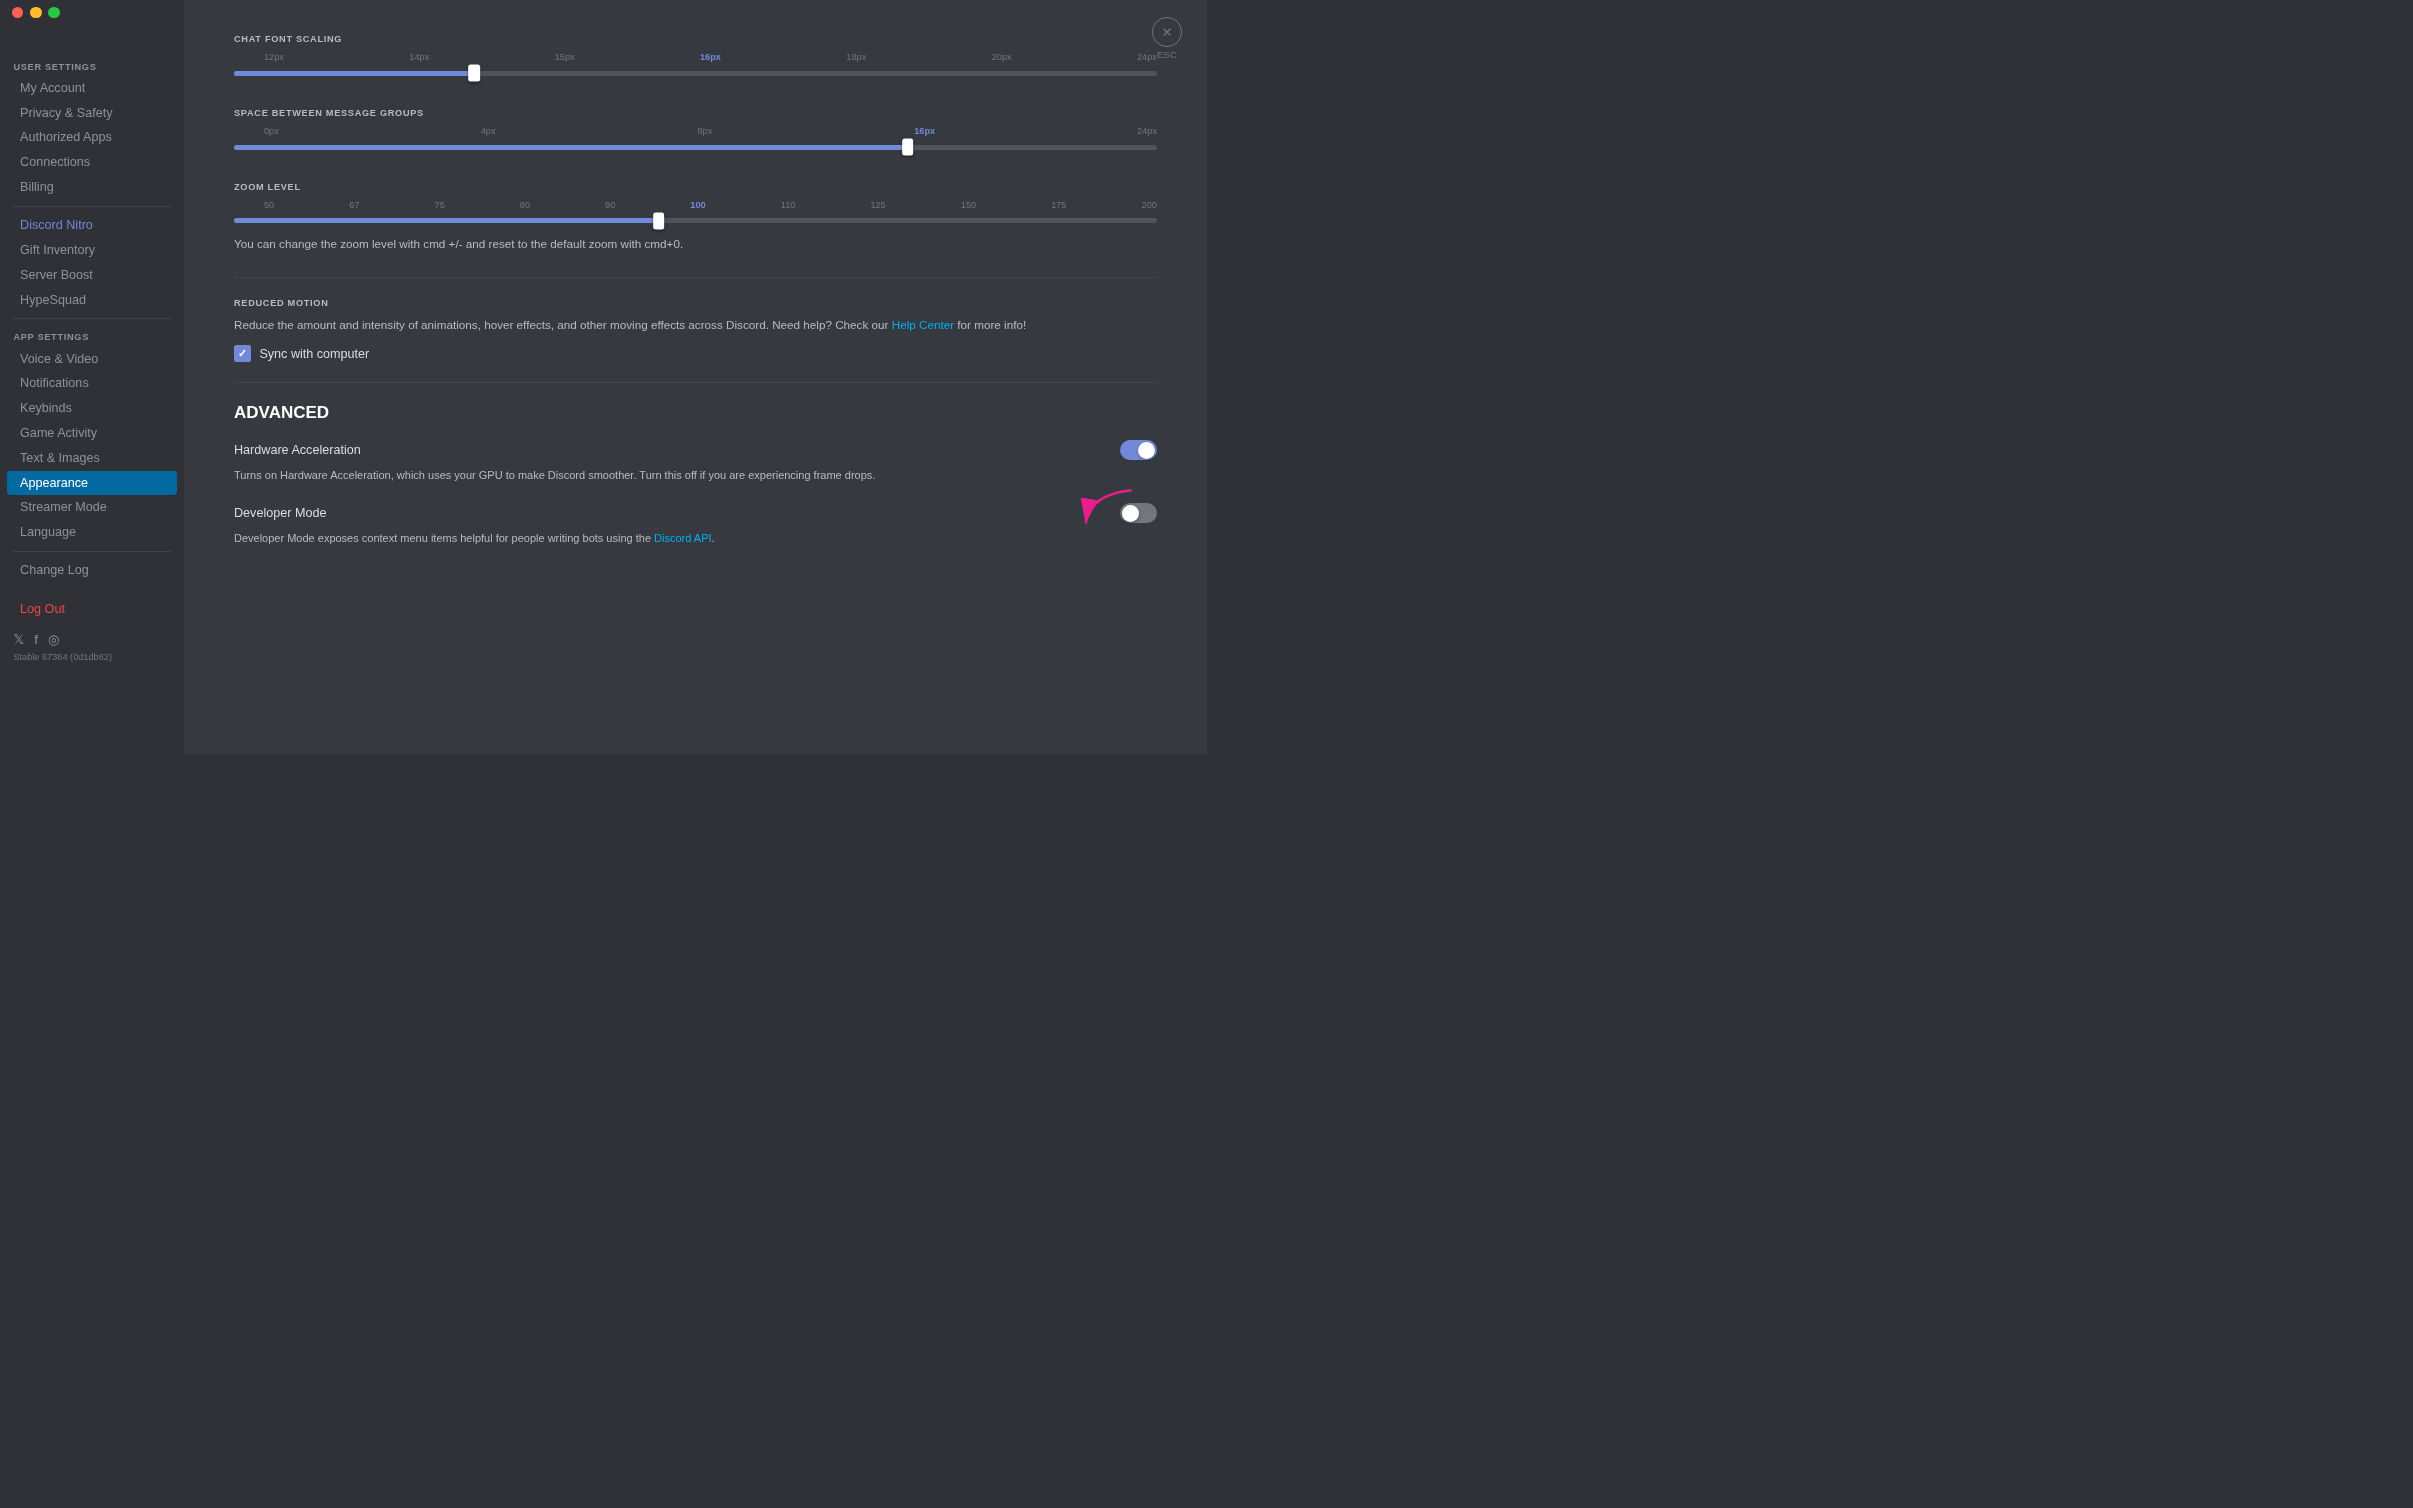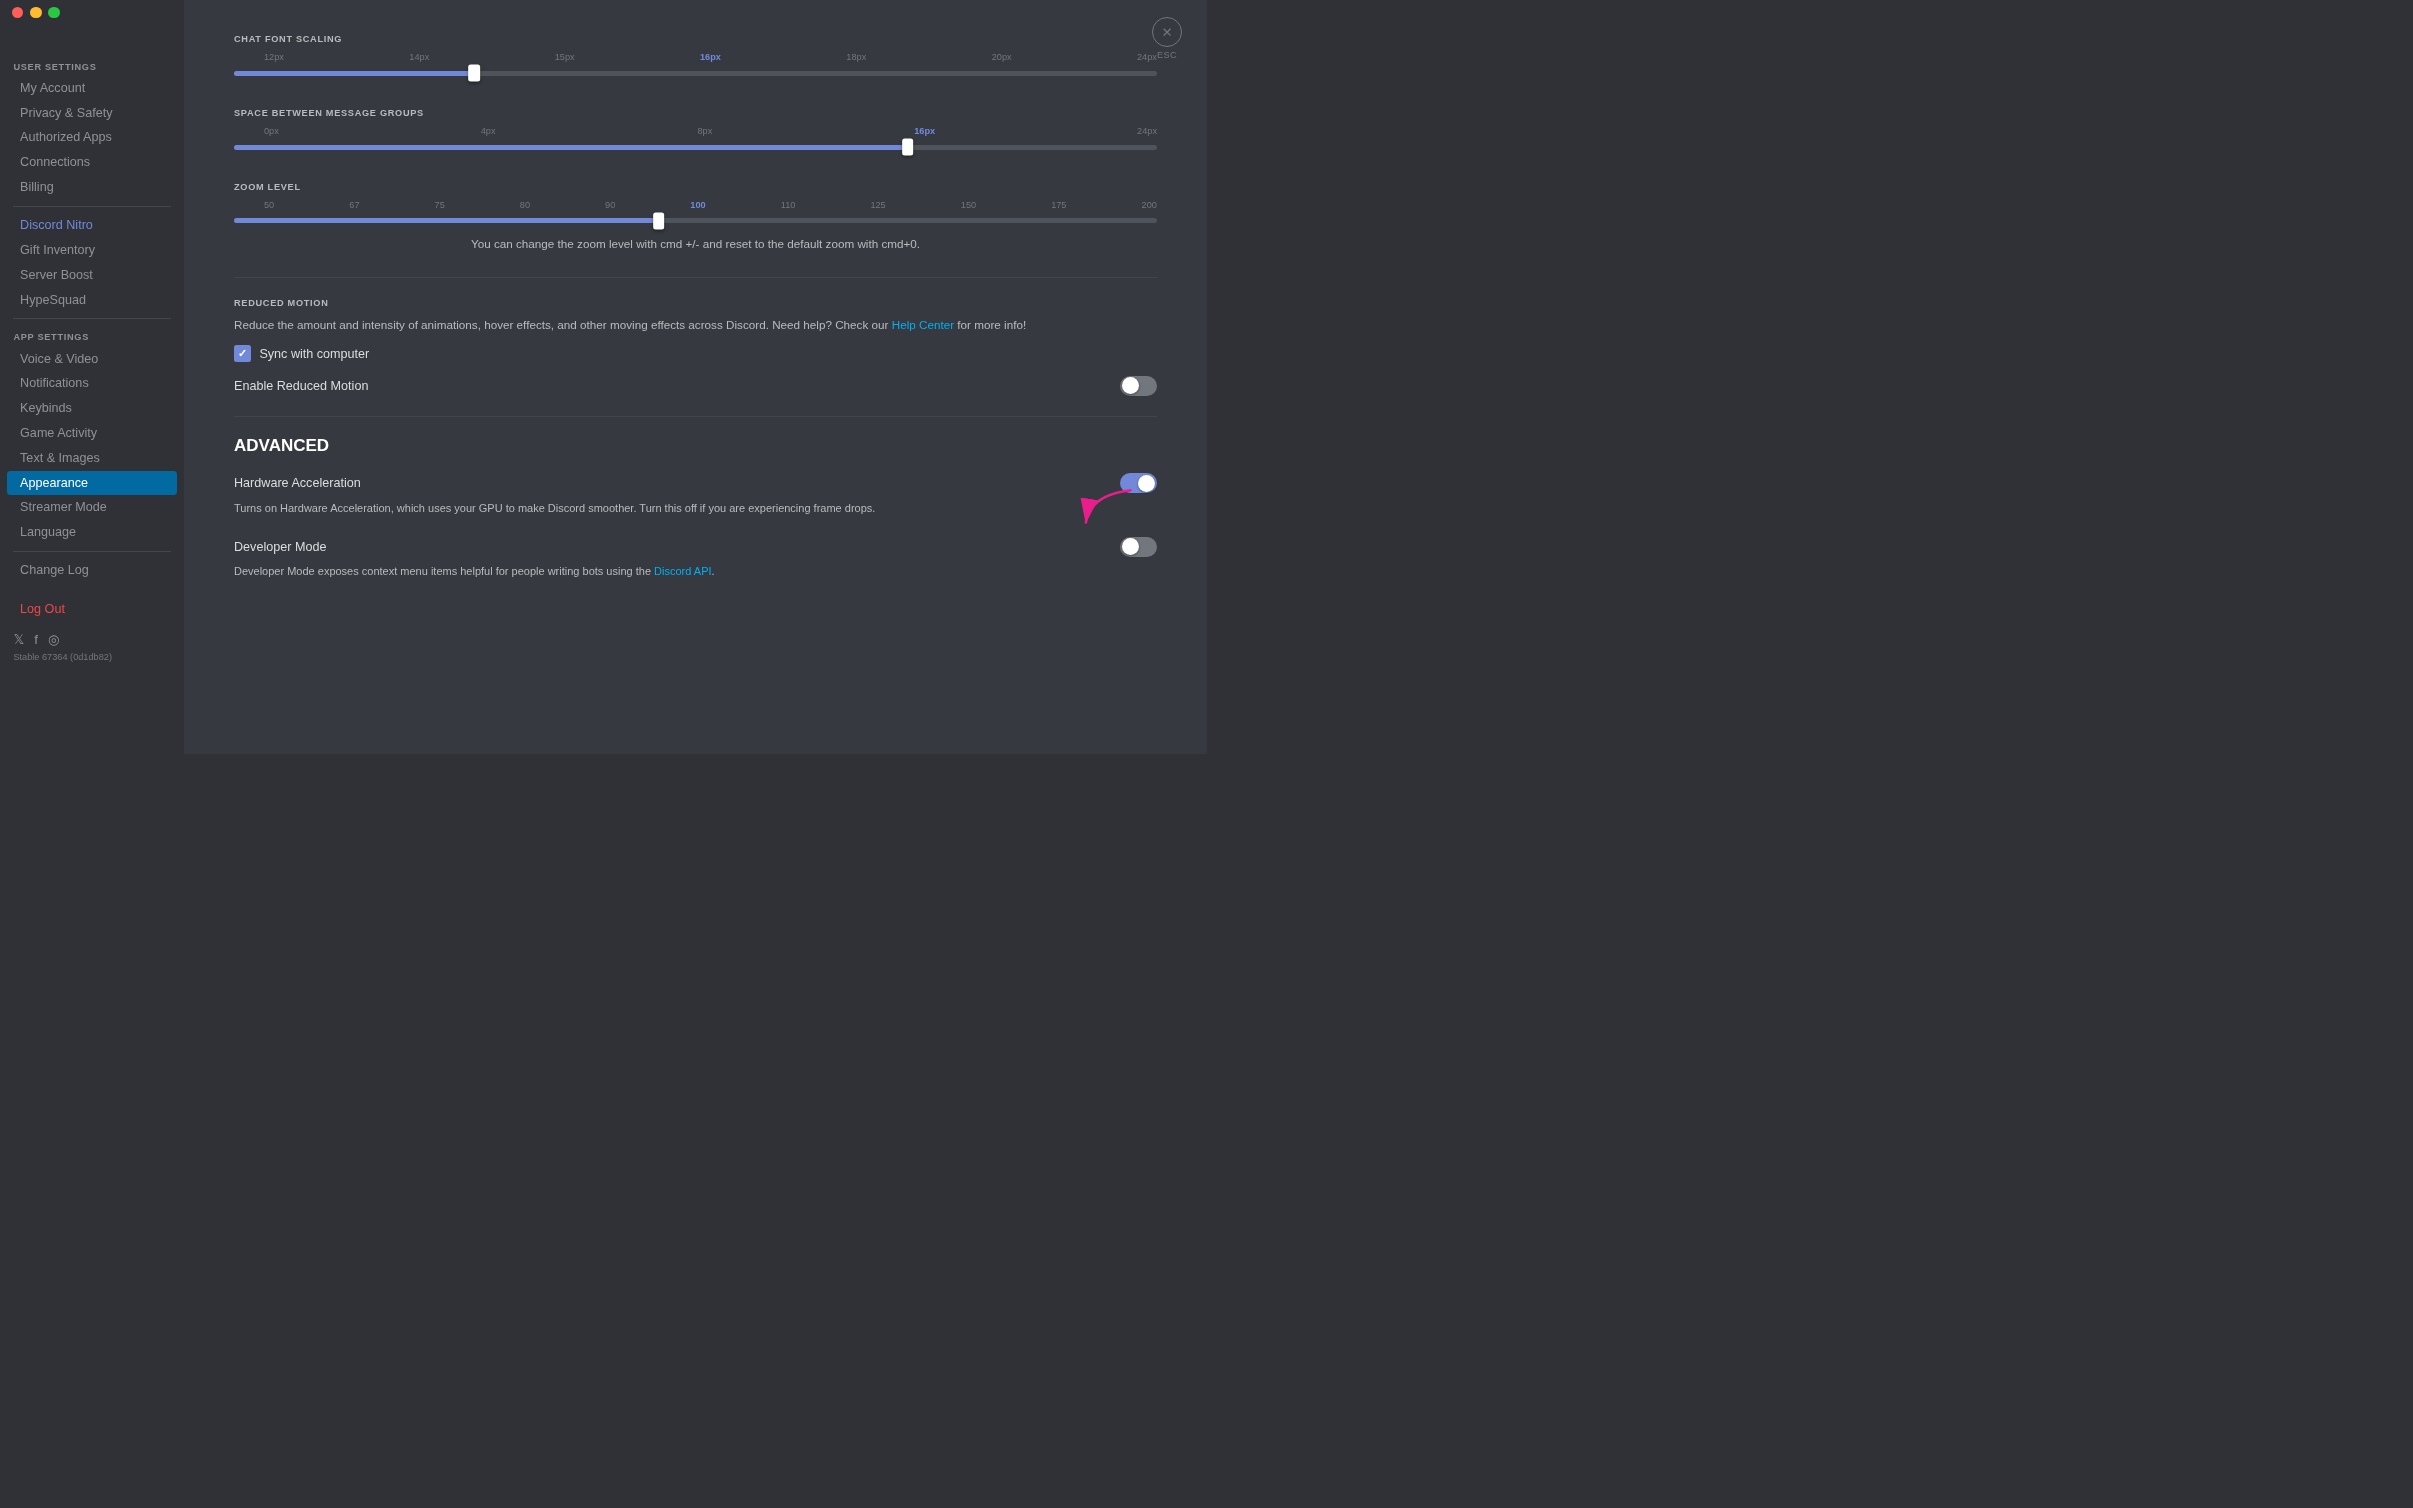--- a/index.html
+++ b/index.html
@@ -212,21 +212,20 @@
       height: 0.8px;
       background: #42454a;
       margin: 20px 0;
     }
 
     
     .zoom-note {
       font-size: 11.7px;
       color: #b9bbbe;
       margin-top: 8.4px;
-      text-align: center;
     }
 
     
     .reduced-motion-section {
       margin-bottom: 20px;
     }
     .rm-description {
       font-size: 11.7px;
       color: #b9bbbe;
       margin-bottom: 11.7px;
@@ -506,26 +505,20 @@
       <div class="slider-label">REDUCED MOTION</div>
       <p class="rm-description">
         <span>Reduce the amount and intensity of animations, hover effects, and other moving effects across Discord. Need help? Check our </span><a href="#">Help Center</a><span> for more info!</span>
       </p>
       <div class="checkbox-row">
         <div class="checkbox-box">
           <span class="checkbox-check">✓</span>
         </div>
         <span class="checkbox-label">Sync with computer</span>
       </div>
-      <div class="toggle-row">
-        <span class="toggle-title">Enable Reduced Motion</span>
-        <div class="toggle-switch off">
-          <div class="toggle-knob"></div>
-        </div>
-      </div>
     </div>
 
     <div class="divider-line"></div>
 
     <div class="advanced-section">
       <div class="advanced-title">ADVANCED</div>
 
       <div class="toggle-item">
         <div class="toggle-row">
           <span class="toggle-title">Hardware Acceleration</span>

